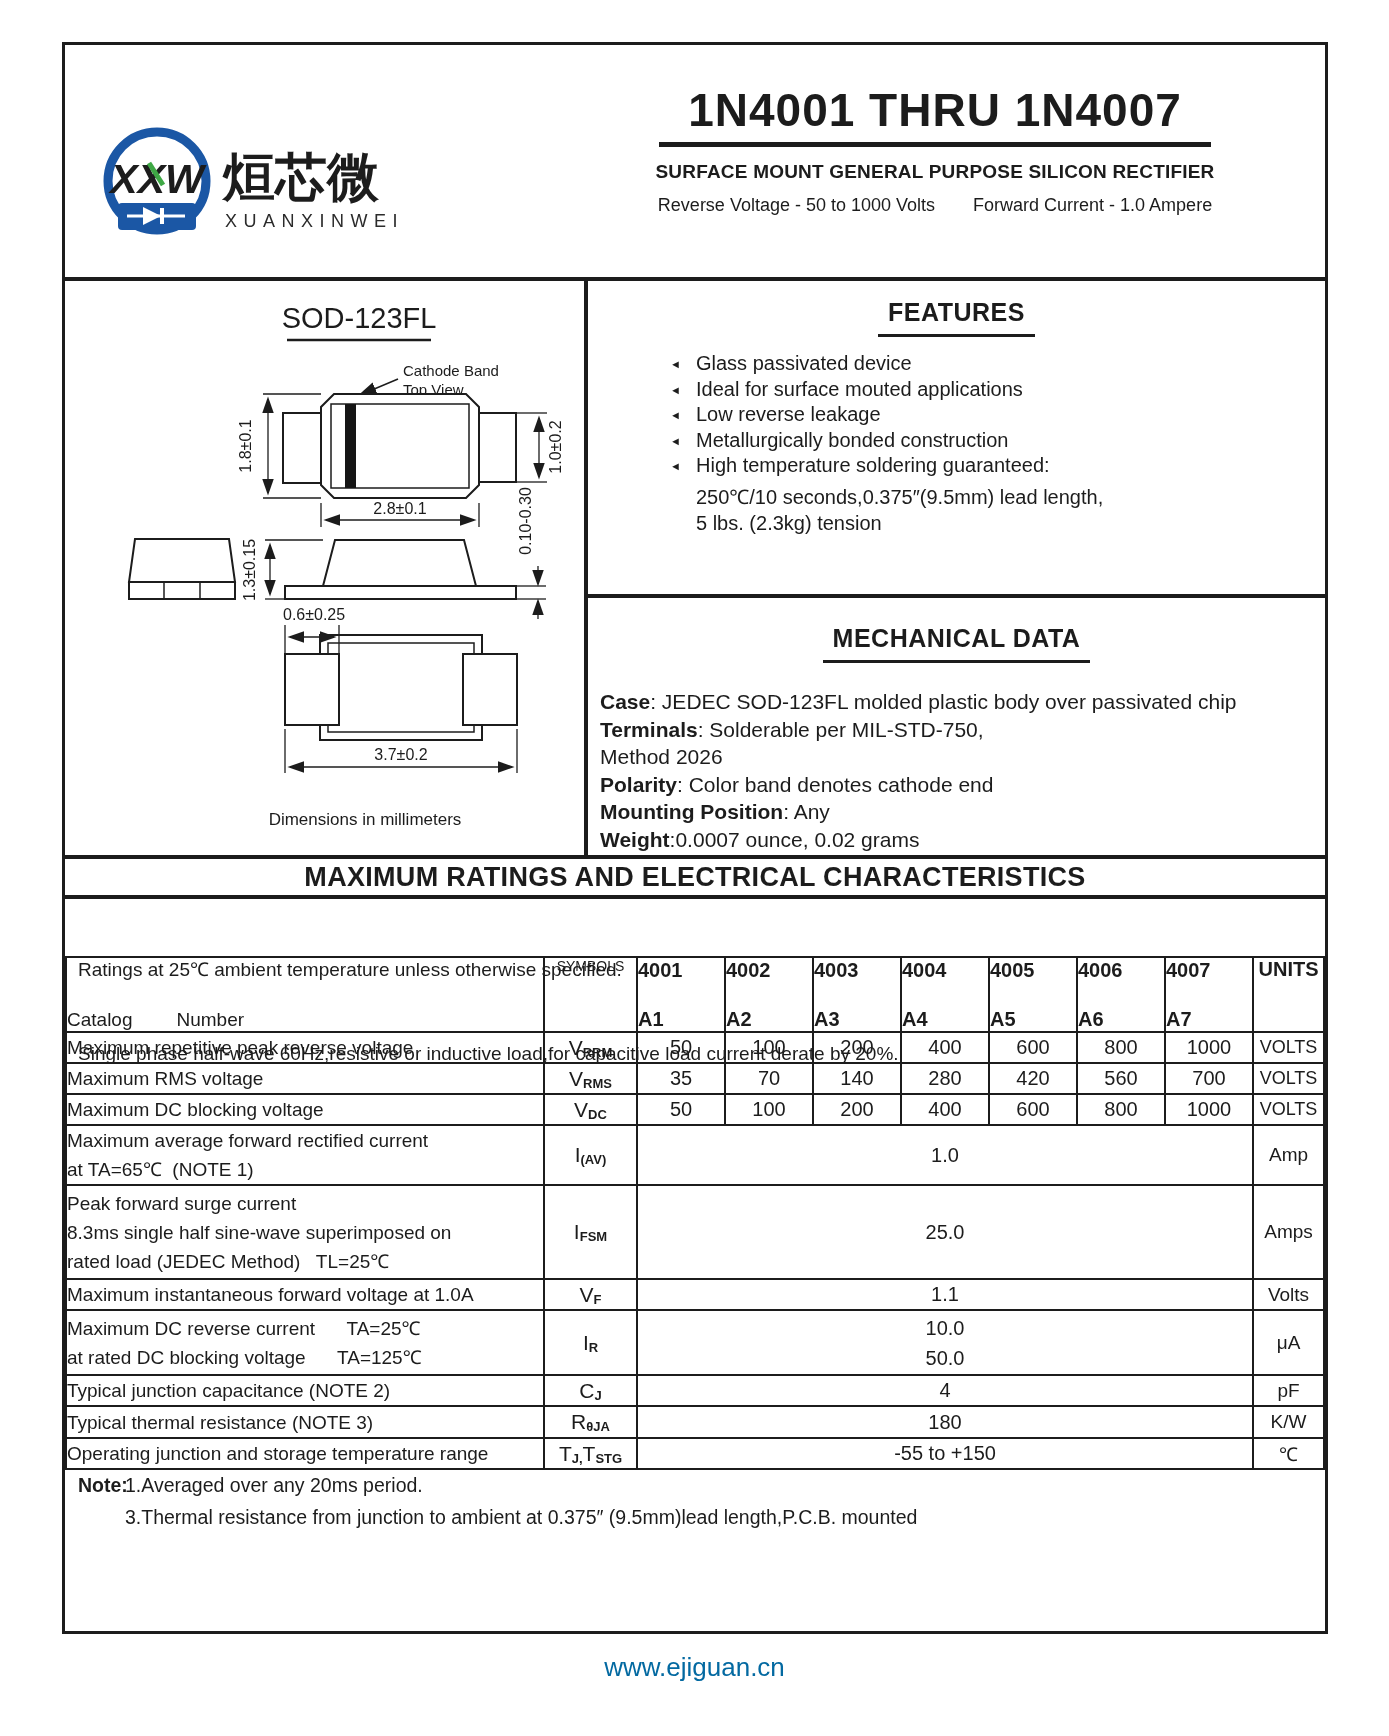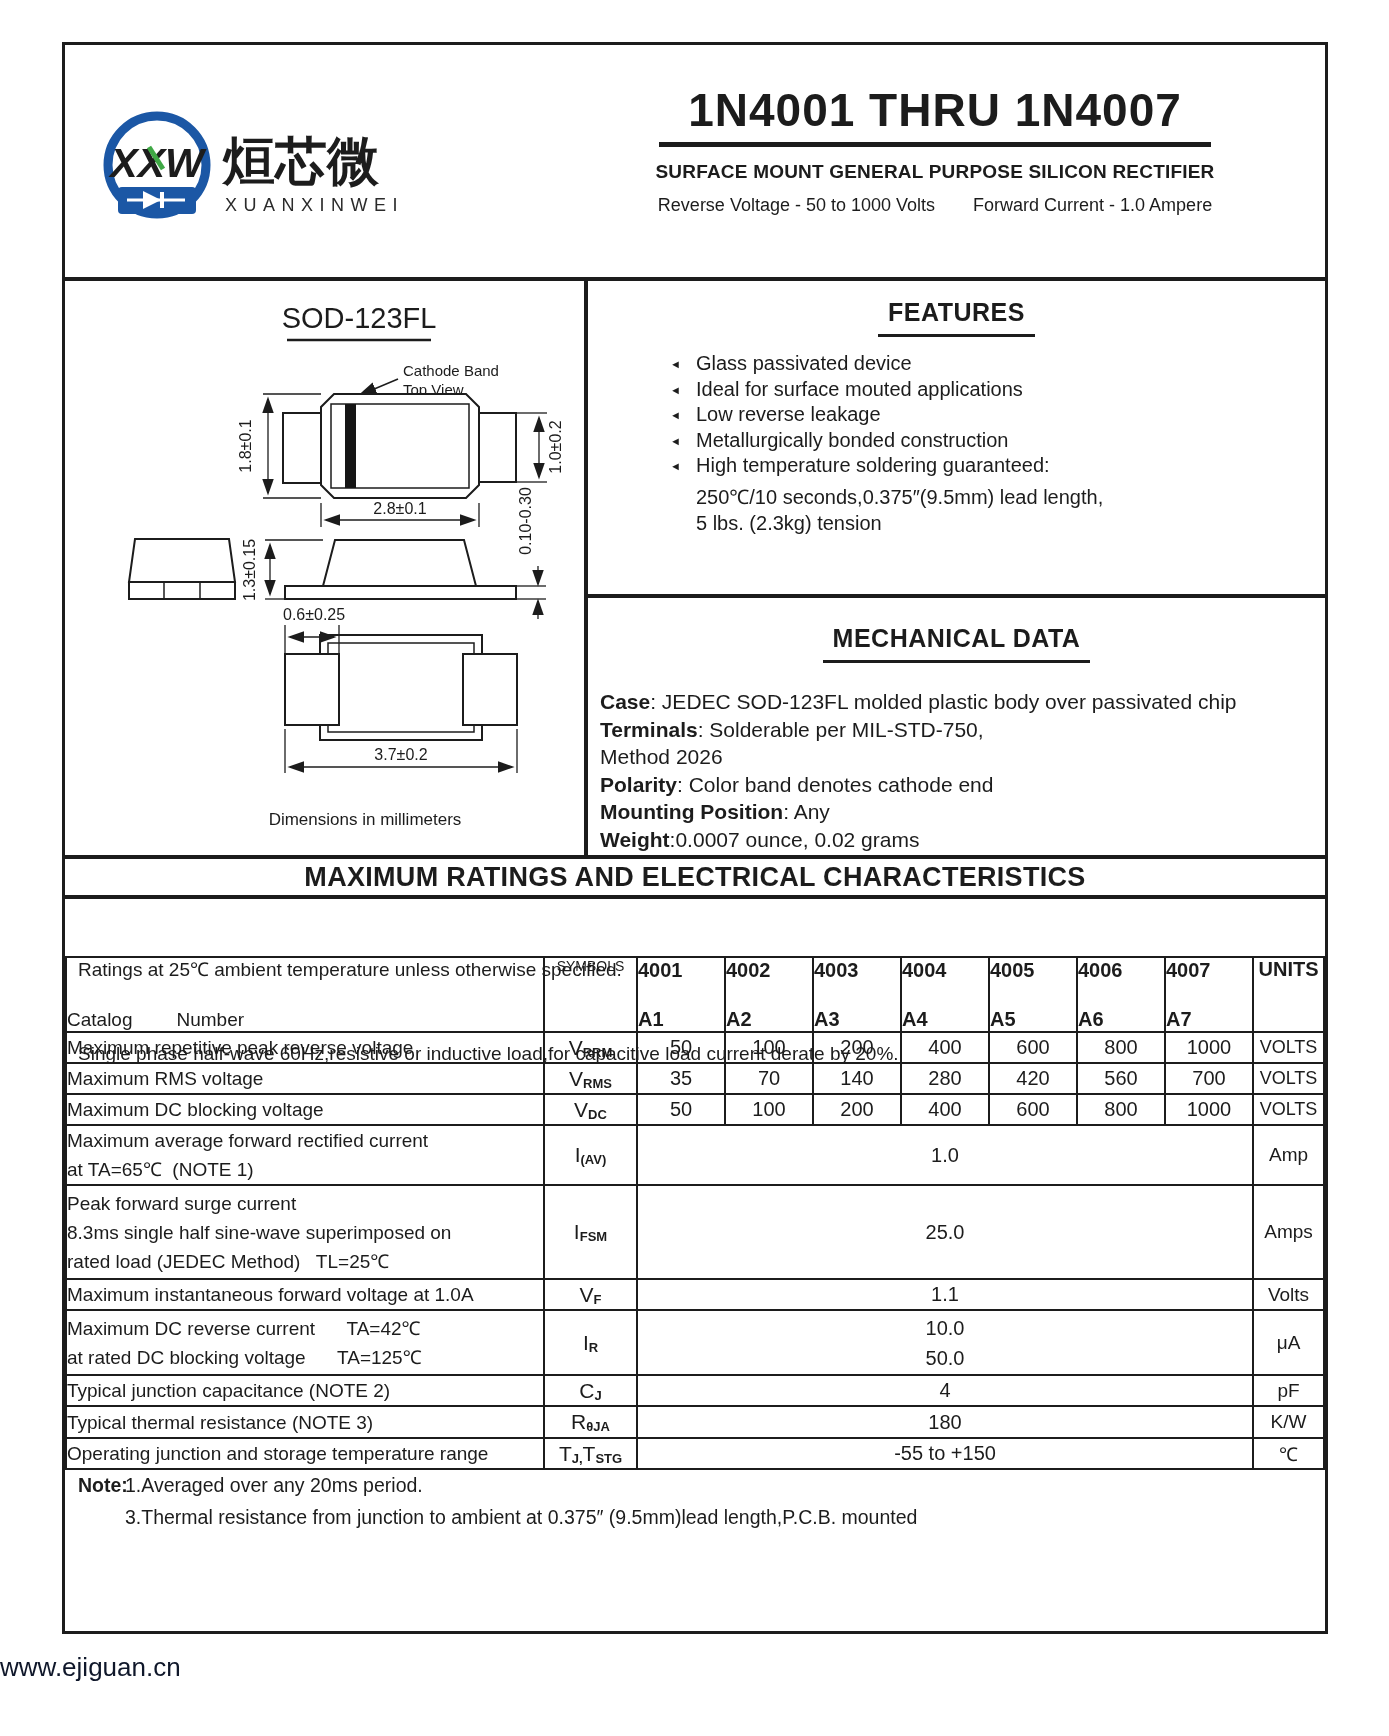--- a/index.html
+++ b/index.html
@@ -51,34 +51,34 @@
   .hdr-sym{font-size:14px;text-align:center;vertical-align:top;padding-top:8px;}
   .hdr-units{font-size:20px;font-weight:bold;text-align:center;vertical-align:top;padding-top:8px;}
   .hdr-catalog{vertical-align:bottom;font-size:19px;padding:0 0 5px 4px;}
   .hdr-catalog .gap{display:inline-block;width:44px;}
   .stack div{line-height:30px;}
 
   
   .notes{font-size:19.5px;line-height:32px;}
   .notes .nlabel{font-weight:bold;float:left;width:47px;}
   .notes .nitems{margin-left:47px;}
-  .footer-url{left:0;right:0;text-align:left;font-size:26px;color:#0f172a;}
+  .footer-url{left:0;right:0;text-align:center;font-size:26px;color:#0369a1;}
 
   
   svg text{font-family:"Liberation Sans", sans-serif;fill:#1c1c1c;}
   .logo-cn{font-size:52px;font-weight:bold;}
   .logo-en{font-size:18px;letter-spacing:6.5px;fill:#2b2b2b;}
 </style>
 </head>
 <body>
 
 <div class="page">
   <div class="frame">
 
-    <div class="abs" style="left:36px;top:62px;width:460px;height:126px;">
+    <div class="abs" style="left:36px;top:78px;width:460px;height:126px;">
       <svg width="460" height="126" viewBox="0 0 460 126">
         <circle cx="56" cy="58" r="49" fill="none" stroke="#1b57a5" stroke-width="9"></circle>
         <text x="56" y="70" font-size="41" font-weight="bold" font-style="italic" text-anchor="middle" fill="#1b57a5">XXW</text>
         <line x1="48" y1="40" x2="62" y2="62" stroke="#3fa845" stroke-width="5"></line>
         <rect x="17" y="80" width="78" height="27" rx="4" fill="#1b57a5"></rect>
         <g>
           <line x1="26" y1="93" x2="84" y2="93" stroke="#fff" stroke-width="3"></line>
           <polygon points="42,84 42,102 60,93" fill="#fff"></polygon>
           <line x1="61" y1="85" x2="61" y2="101" stroke="#fff" stroke-width="4"></line>
         </g>
@@ -320,21 +320,21 @@
           <td class="val" colspan="7">25.0</td>
           <td class="unit">Amps</td>
         </tr>
         <tr style="height:29px">
           <td class="lbl">Maximum instantaneous forward voltage at 1.0A</td>
           <td class="sym"><span>V</span><span class="sub">F</span></td>
           <td class="val" colspan="7">1.1</td>
           <td class="unit">Volts</td>
         </tr>
         <tr style="height:65px">
-          <td class="lbl"><div>Maximum DC reverse current      TA=42℃</div><div>at rated DC blocking voltage      TA=125℃</div></td>
+          <td class="lbl"><div>Maximum DC reverse current      TA=25℃</div><div>at rated DC blocking voltage      TA=125℃</div></td>
           <td class="sym"><span>I</span><span class="sub">R</span></td>
           <td class="val stack" colspan="7">
                 <div>10.0</div>
                 <div>50.0</div>
               </td>
           <td class="unit">μA</td>
         </tr>
         <tr style="height:31px">
           <td class="lbl">Typical junction capacitance (NOTE 2)</td>
           <td class="sym"><span>C</span><span class="sub">J</span></td>

